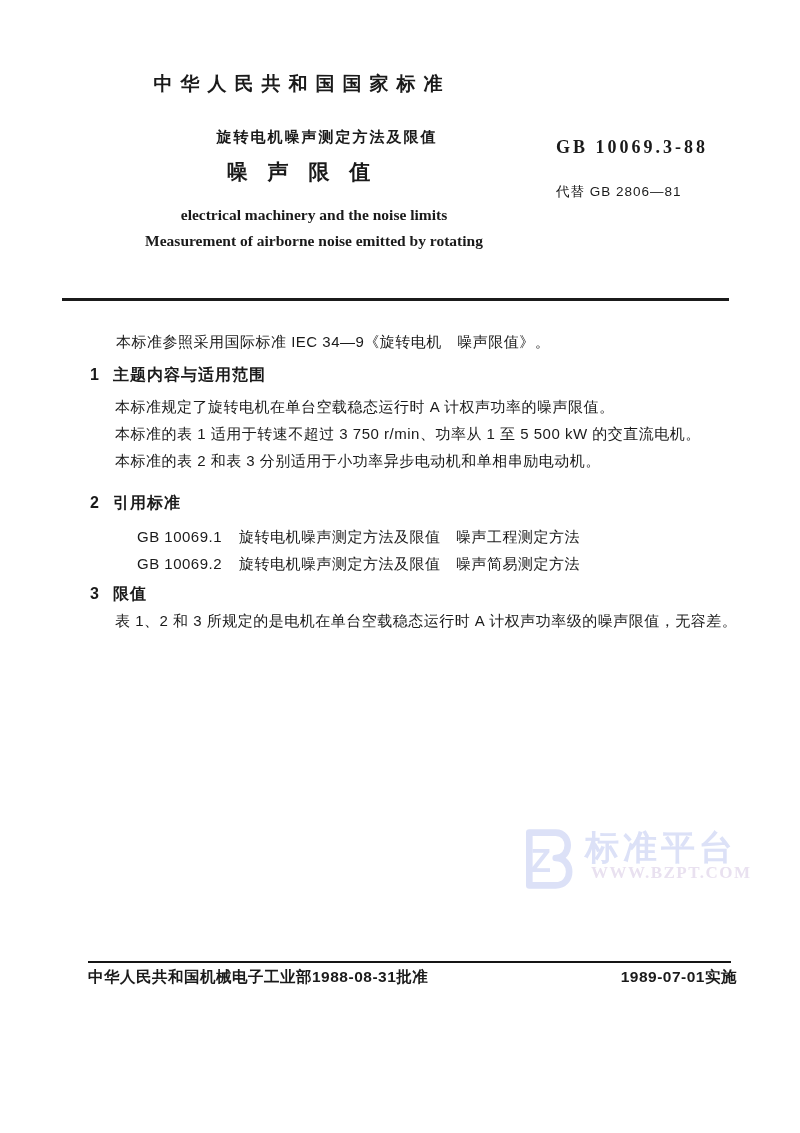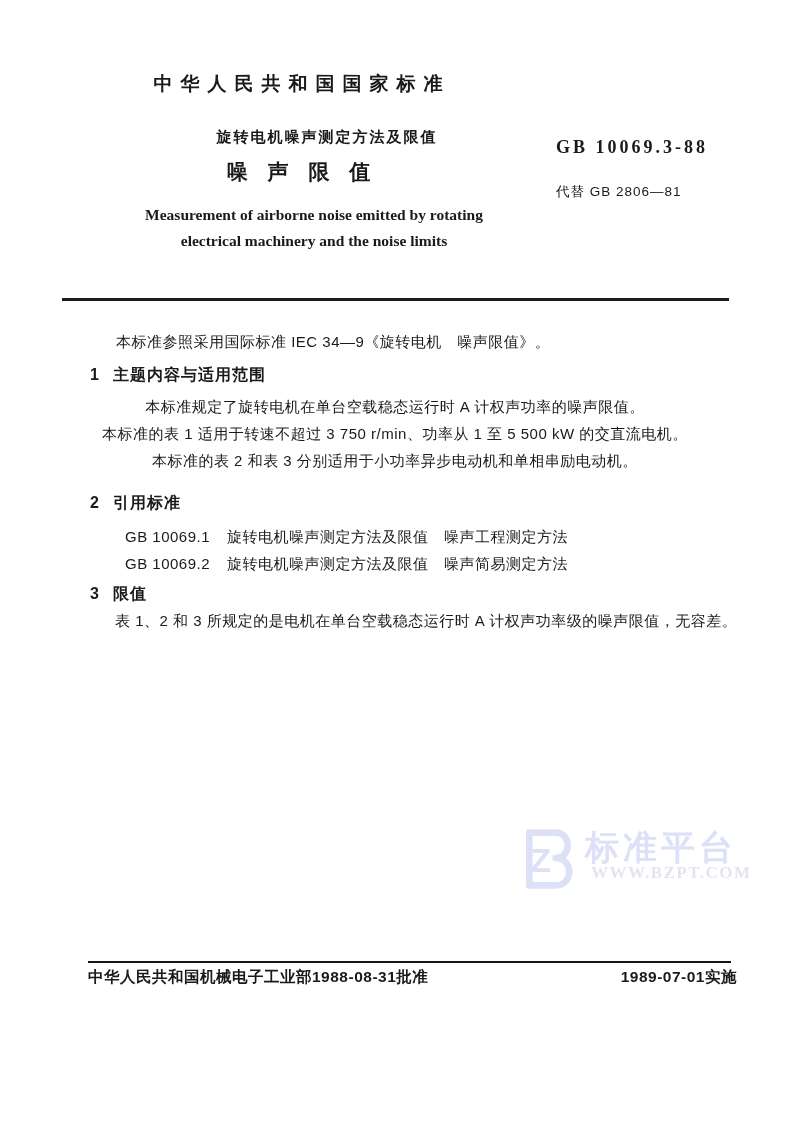--- a/index.html
+++ b/index.html
@@ -30,24 +30,24 @@
   .title-en div { line-height: 26px; }
 
   .top-rule    { top: 298px; left: 62px; width: 667px; height: 3px; background: #1b1b1b; }
 
   
   .body-text   { font-size: 15px; letter-spacing: 0.5px; }
   .intro       { top: 333px; left: 116px; }
   .sec-head    { font-size: 16px; font-weight: bold; letter-spacing: 1px; }
   .sec-num     { display: inline-block; margin-right: 13px; }
   #sec1-head   { top: 365px; left: 90px; }
-  #sec1-paras  { top: 394px; left: 102px; line-height: 26.8px; text-align: center; }
+  #sec1-paras  { top: 394px; left: 115px; line-height: 26.8px; }
   #sec2-head   { top: 493px; left: 90px; }
   #refs        { top: 524px; left: 125px; line-height: 26.5px; }
-  .ref-code    { display: inline-block; margin-right: 17px; }
+  .ref-code    { display: inline-block; margin-right: 17px; margin-left: 12px; }
   .ref-title   { display: inline-block; }
   #sec3-head   { top: 584px; left: 90px; }
   #sec3-paras  { top: 612px; left: 115px; }
 
   
   .wm-logo     { top: 826px; left: 518px; width: 66px; height: 66px; }
   .wm-name     { top: 825px; left: 585px; font-size: 34px; font-weight: bold;
                  letter-spacing: 4px; color: #dce1f7; }
   .wm-url      { top: 863px; left: 591px; font-size: 17px; font-weight: bold;
                  letter-spacing: 1.5px; color: #e9e1f0;
@@ -65,22 +65,22 @@
 
 <div class="abs title-cn-1">旋转电机噪声测定方法及限值</div>
 
 <div class="abs title-cn-2">噪 声 限 值</div>
 
 <div class="abs gb-num">GB 10069.3-88</div>
 
 <div class="abs replaces">代替 GB 2806—81</div>
 
 <div class="abs title-en">
+  <div>electrical machinery and the noise limits</div>
   <div>Measurement of airborne noise emitted by rotating</div>
-  <div>electrical machinery and the noise limits</div>
 </div>
 
 <div class="abs top-rule"></div>
 
 <div class="abs intro body-text">本标准参照采用国际标准 IEC 34—9《旋转电机　噪声限值》。</div>
 
 <div class="abs sec-head" id="sec1-head">
   <span class="sec-num">1</span><span>主题内容与适用范围</span>
 </div>
 

